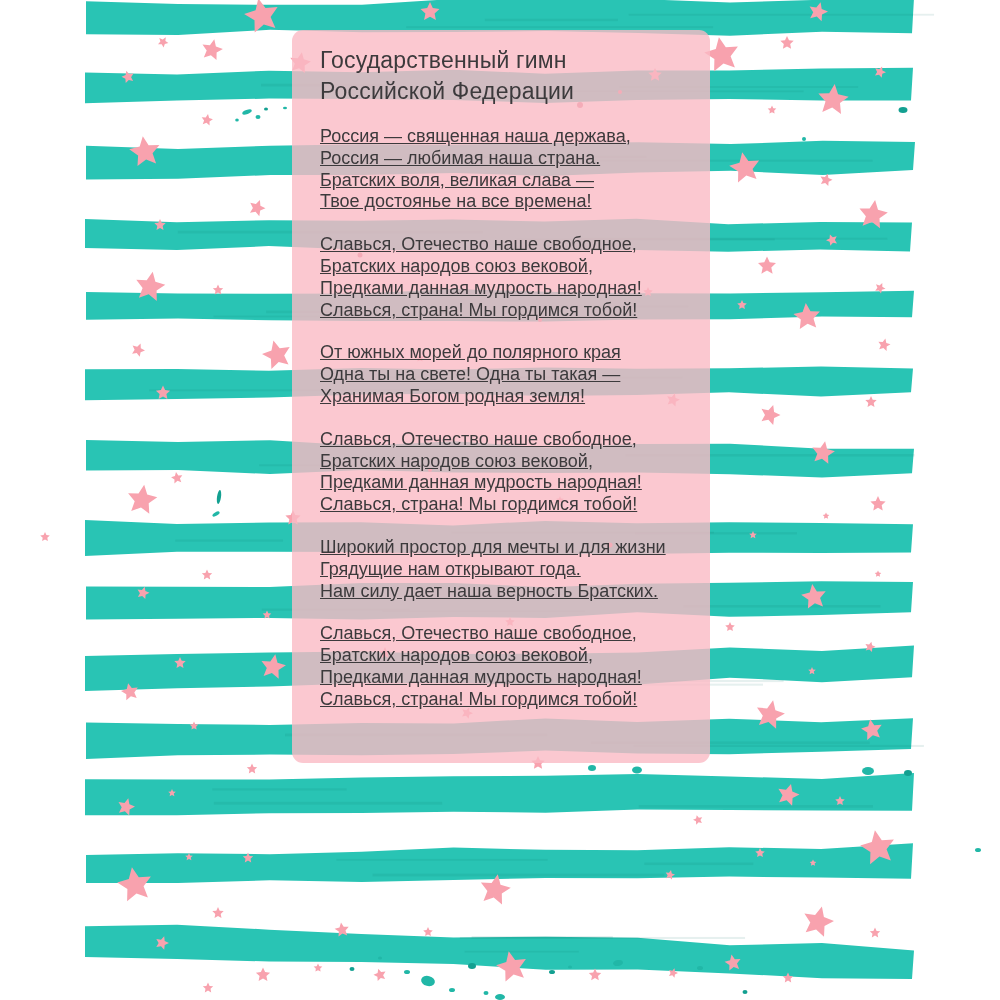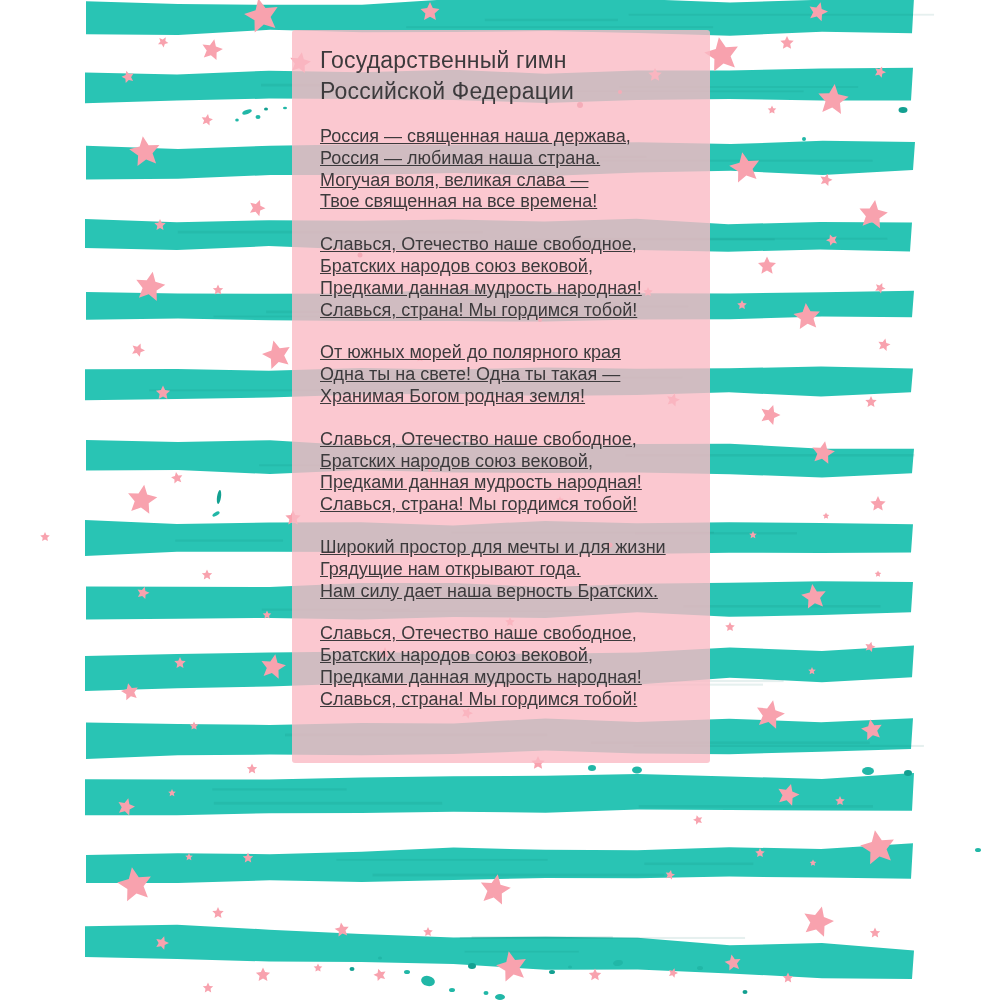--- a/index.html
+++ b/index.html
@@ -12,21 +12,21 @@
   }
   svg.layer{position:absolute;left:0;top:0;width:1000px;height:1000px;display:block;}
   #stripes{z-index:1;}
   #decor{z-index:2;}
   .panel{
     position:absolute;
     left:292px;top:30px;
     width:418px;height:733px;
     box-sizing:border-box;
     padding:15px 8px 0 28px;
-    border-radius:3px;
+    border-radius:11px;
     z-index:3;
   }
   .title{
     font-size:23px;
     line-height:31px;
     font-weight:400;
     letter-spacing:0.2px;
     margin:0 0 19px 0;
   }
   .stanza{margin:0 0 21px 0;}
@@ -232,22 +232,22 @@
 
   <div class="panel" style="background: rgba(250, 186, 196, 0.8); color: rgb(60, 58, 60);">
     <div class="title">
       <div>Государственный гимн</div>
       <div>Российской Федерации</div>
     </div>
 
     <div class="stanza">
       <div class="line">Россия — священная наша держава,</div>
       <div class="line">Россия — любимая наша страна.</div>
-      <div class="line">Могучая воля, великая слава —</div>
-      <div class="line">Твое священная на все времена!</div>
+      <div class="line">Братских воля, великая слава —</div>
+      <div class="line">Твое достоянье на все времена!</div>
     </div>
 
     <div class="stanza">
       <div class="line">Славься, Отечество наше свободное,</div>
       <div class="line">Братских народов союз вековой,</div>
       <div class="line">Предками данная мудрость народная!</div>
       <div class="line">Славься, страна! Мы гордимся тобой!</div>
     </div>
 
     <div class="stanza">

